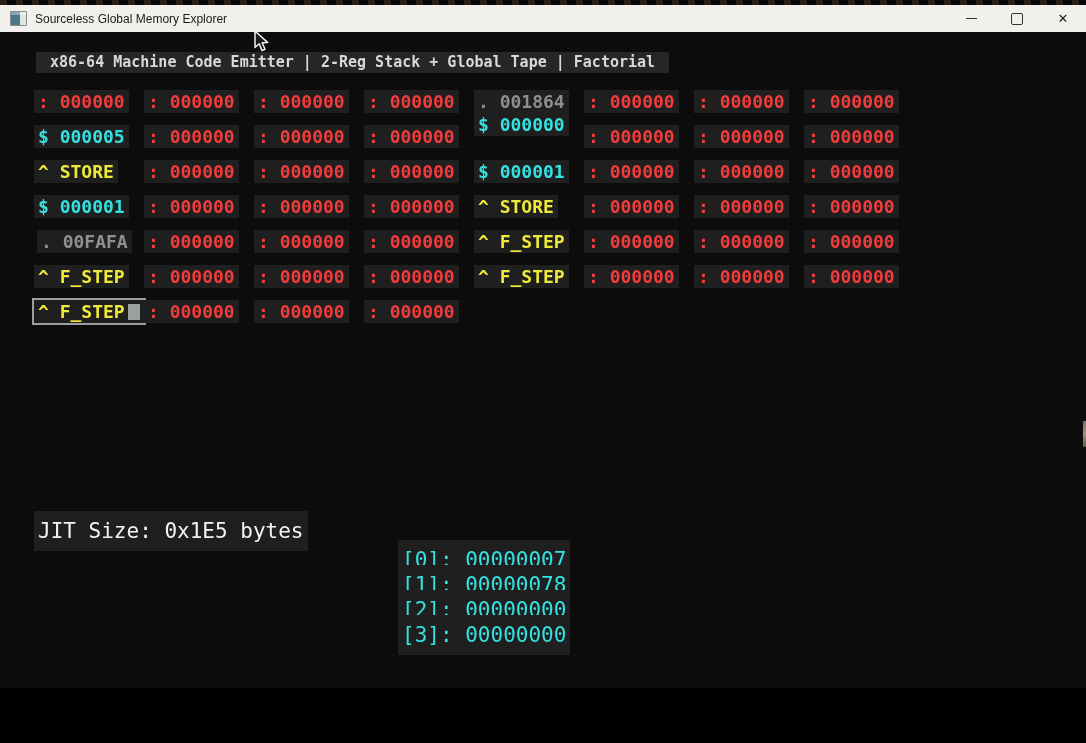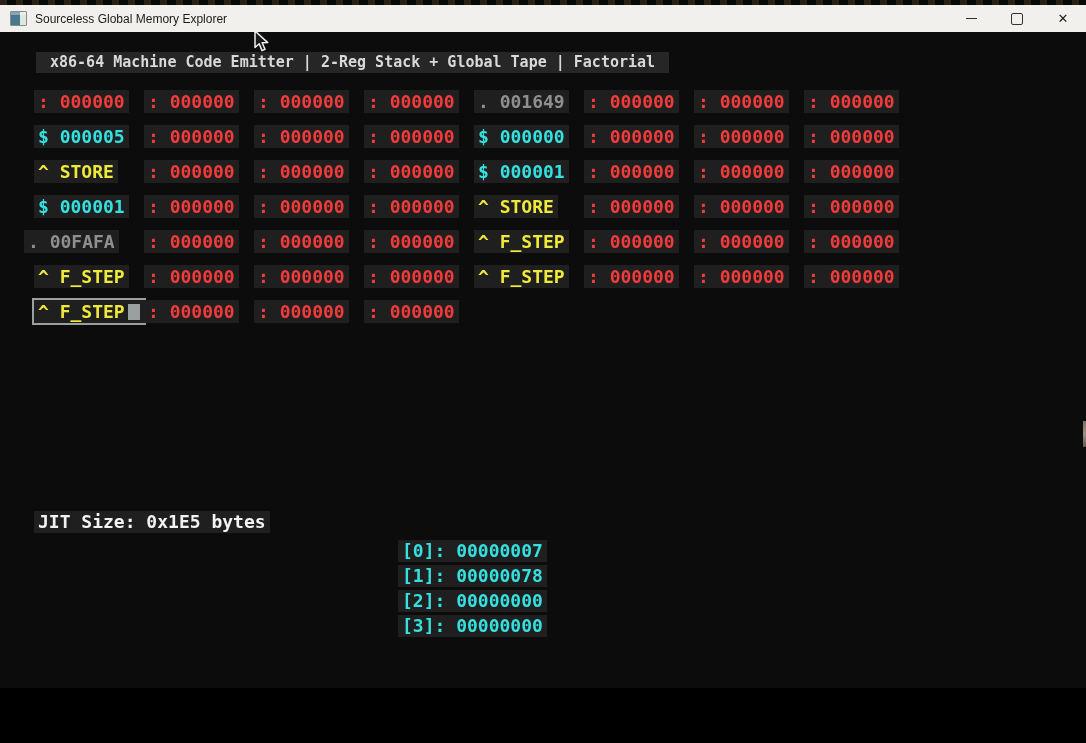--- a/index.html
+++ b/index.html
@@ -44,22 +44,22 @@
   .c-red{color:var(--red,#f23b3b);}
   .c-cyan{color:var(--cyan,#35e0e0);}
   .c-yellow{color:var(--yellow,#efe93a);}
   .c-gray{color:var(--gray,#8f8f8f);}
   .cell.selected{border:2px solid #9aa0a0;}
   .block-cursor{
     display:inline-block;width:12px;height:16px;background:#9aa0a0;
     margin-left:3px;vertical-align:-2px;
   }
   .status-cell{
-    position:absolute;height:22px;line-height:22px;padding:0 4px;
-    background:var(--cellbg,#1f1f1f);font-size:18px;font-weight:bold;white-space:pre;
+    position:absolute;height:22px;line-height:22px;padding:9px 4px;
+    background:var(--cellbg,#1f1f1f);font-size:21px;font-weight:normal;white-space:pre;
   }
   .c-white{color:#f2f2f2;}
   .c-green{color:var(--green,#2bc72f);}
   .edge-artifact{
     position:absolute;right:0;top:421px;width:3px;height:26px;opacity:.85;
     background:linear-gradient(#8c8377,#b5a998,#6e675e);
   }
   .mouse-cursor{position:absolute;left:253px;top:30px;pointer-events:none;}
 </style>
 </head>
@@ -84,49 +84,49 @@
     </div>
   </div>
 
   <div class="hdr-badge">x86-64 Machine Code Emitter | 2-Reg Stack + Global Tape | Factorial</div>
 
   <div id="cell-grid">
       <div class="cell c-red" style="left: 34px; top: 90px;"><span>: 000000</span></div>
       <div class="cell c-red" style="left: 144px; top: 90px;"><span>: 000000</span></div>
       <div class="cell c-red" style="left: 254px; top: 90px;"><span>: 000000</span></div>
       <div class="cell c-red" style="left: 364px; top: 90px;"><span>: 000000</span></div>
-      <div class="cell c-gray" style="left: 474px; top: 90px;"><span>. 001649</span></div>
+      <div class="cell c-gray" style="left: 474px; top: 90px;"><span>. 001864</span></div>
       <div class="cell c-red" style="left: 584px; top: 90px;"><span>: 000000</span></div>
       <div class="cell c-red" style="left: 694px; top: 90px;"><span>: 000000</span></div>
       <div class="cell c-red" style="left: 804px; top: 90px;"><span>: 000000</span></div>
       <div class="cell c-cyan" style="left: 34px; top: 125px;"><span>$ 000005</span></div>
       <div class="cell c-red" style="left: 144px; top: 125px;"><span>: 000000</span></div>
       <div class="cell c-red" style="left: 254px; top: 125px;"><span>: 000000</span></div>
       <div class="cell c-red" style="left: 364px; top: 125px;"><span>: 000000</span></div>
-      <div class="cell c-cyan" style="left: 474px; top: 125px;"><span>$ 000000</span></div>
+      <div class="cell c-cyan" style="left: 474px; top: 113px;"><span>$ 000000</span></div>
       <div class="cell c-red" style="left: 584px; top: 125px;"><span>: 000000</span></div>
       <div class="cell c-red" style="left: 694px; top: 125px;"><span>: 000000</span></div>
       <div class="cell c-red" style="left: 804px; top: 125px;"><span>: 000000</span></div>
       <div class="cell c-yellow" style="left: 34px; top: 160px;"><span>^ STORE</span></div>
       <div class="cell c-red" style="left: 144px; top: 160px;"><span>: 000000</span></div>
       <div class="cell c-red" style="left: 254px; top: 160px;"><span>: 000000</span></div>
       <div class="cell c-red" style="left: 364px; top: 160px;"><span>: 000000</span></div>
       <div class="cell c-cyan" style="left: 474px; top: 160px;"><span>$ 000001</span></div>
       <div class="cell c-red" style="left: 584px; top: 160px;"><span>: 000000</span></div>
       <div class="cell c-red" style="left: 694px; top: 160px;"><span>: 000000</span></div>
       <div class="cell c-red" style="left: 804px; top: 160px;"><span>: 000000</span></div>
       <div class="cell c-cyan" style="left: 34px; top: 195px;"><span>$ 000001</span></div>
       <div class="cell c-red" style="left: 144px; top: 195px;"><span>: 000000</span></div>
       <div class="cell c-red" style="left: 254px; top: 195px;"><span>: 000000</span></div>
       <div class="cell c-red" style="left: 364px; top: 195px;"><span>: 000000</span></div>
       <div class="cell c-yellow" style="left: 474px; top: 195px;"><span>^ STORE</span></div>
       <div class="cell c-red" style="left: 584px; top: 195px;"><span>: 000000</span></div>
       <div class="cell c-red" style="left: 694px; top: 195px;"><span>: 000000</span></div>
       <div class="cell c-red" style="left: 804px; top: 195px;"><span>: 000000</span></div>
-      <div class="cell c-gray" style="left: 24px; top: 230px;"><span>. 00FAFA</span></div>
+      <div class="cell c-gray" style="left: 37px; top: 230px;"><span>. 00FAFA</span></div>
       <div class="cell c-red" style="left: 144px; top: 230px;"><span>: 000000</span></div>
       <div class="cell c-red" style="left: 254px; top: 230px;"><span>: 000000</span></div>
       <div class="cell c-red" style="left: 364px; top: 230px;"><span>: 000000</span></div>
       <div class="cell c-yellow" style="left: 474px; top: 230px;"><span>^ F_STEP</span></div>
       <div class="cell c-red" style="left: 584px; top: 230px;"><span>: 000000</span></div>
       <div class="cell c-red" style="left: 694px; top: 230px;"><span>: 000000</span></div>
       <div class="cell c-red" style="left: 804px; top: 230px;"><span>: 000000</span></div>
       <div class="cell c-yellow" style="left: 34px; top: 265px;"><span>^ F_STEP</span></div>
       <div class="cell c-red" style="left: 144px; top: 265px;"><span>: 000000</span></div>
       <div class="cell c-red" style="left: 254px; top: 265px;"><span>: 000000</span></div>

